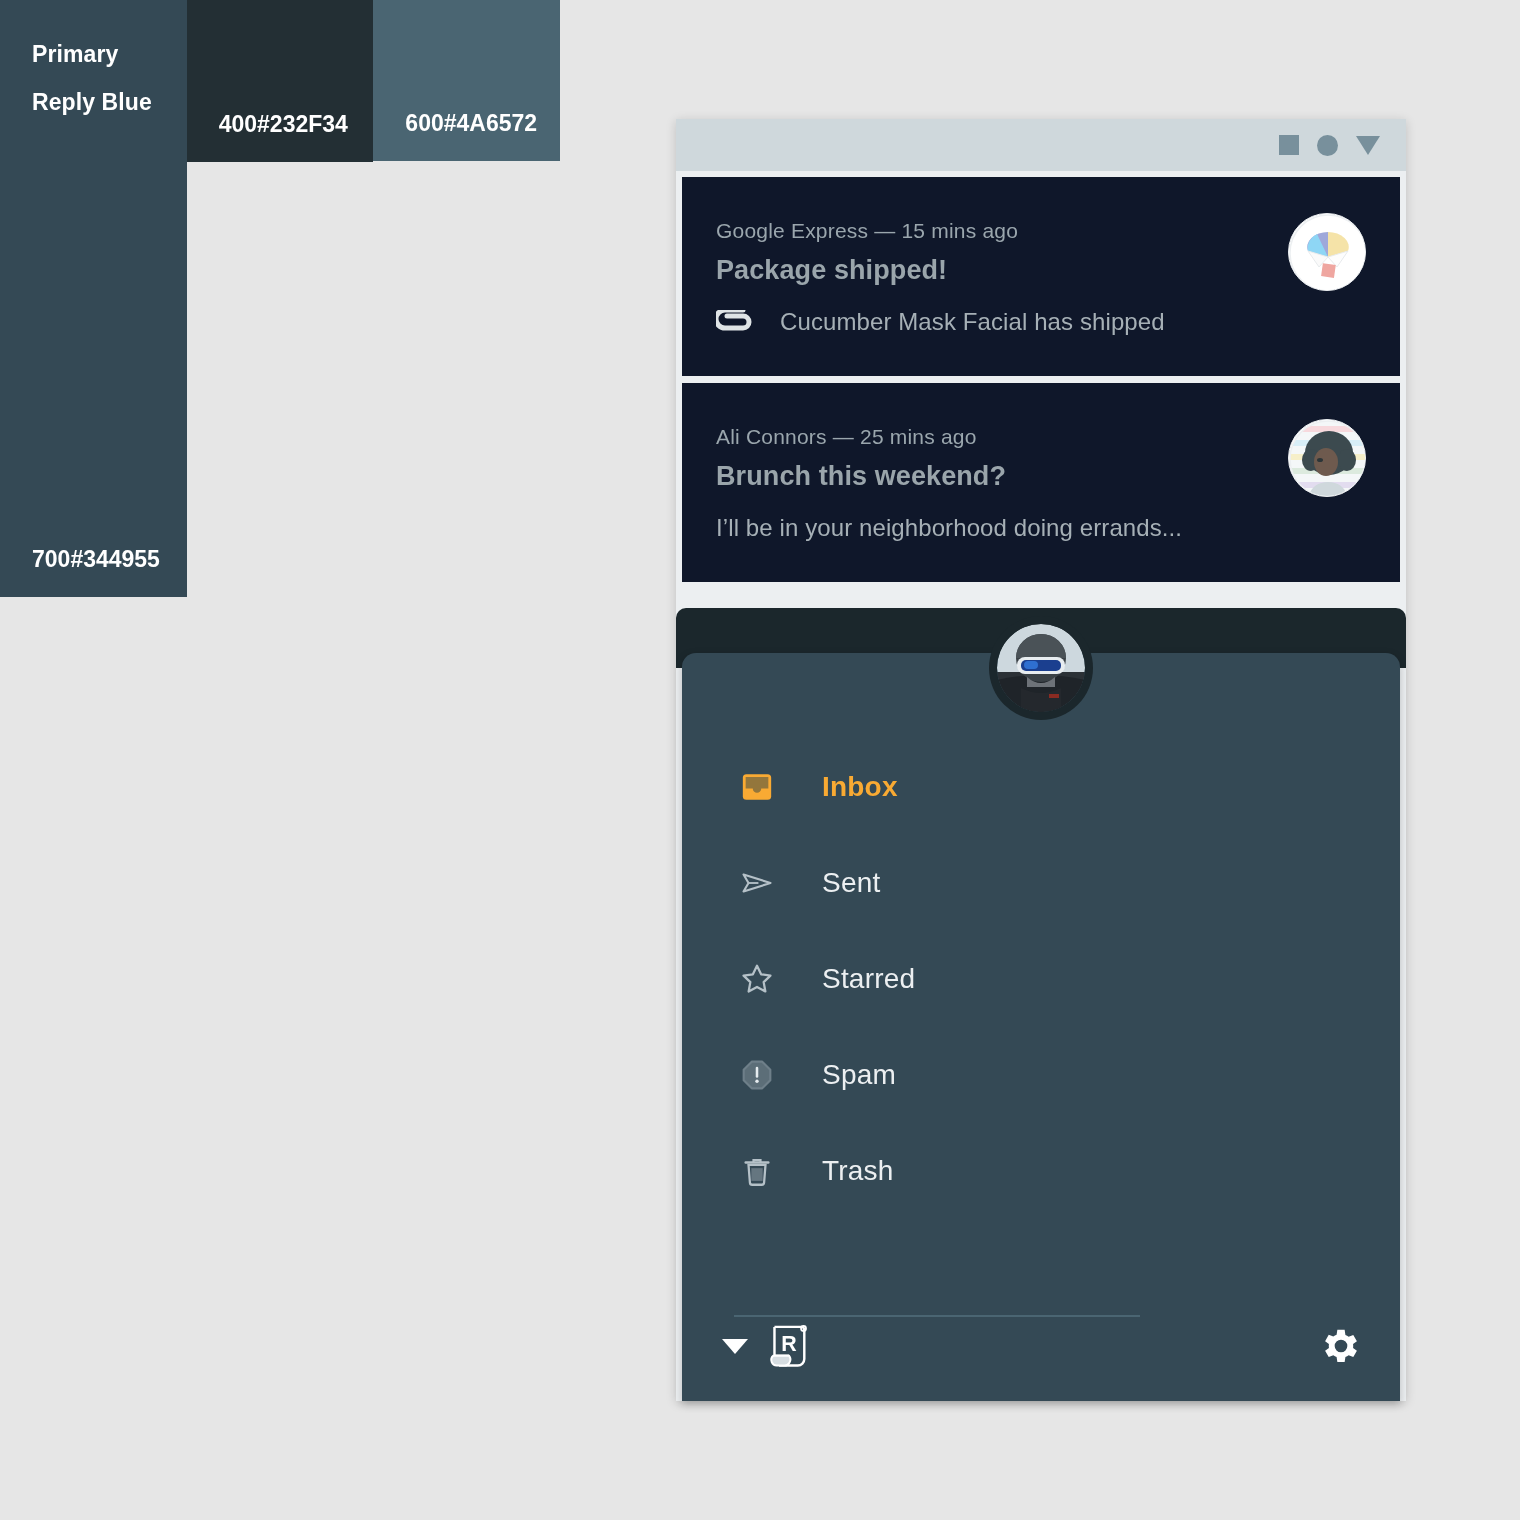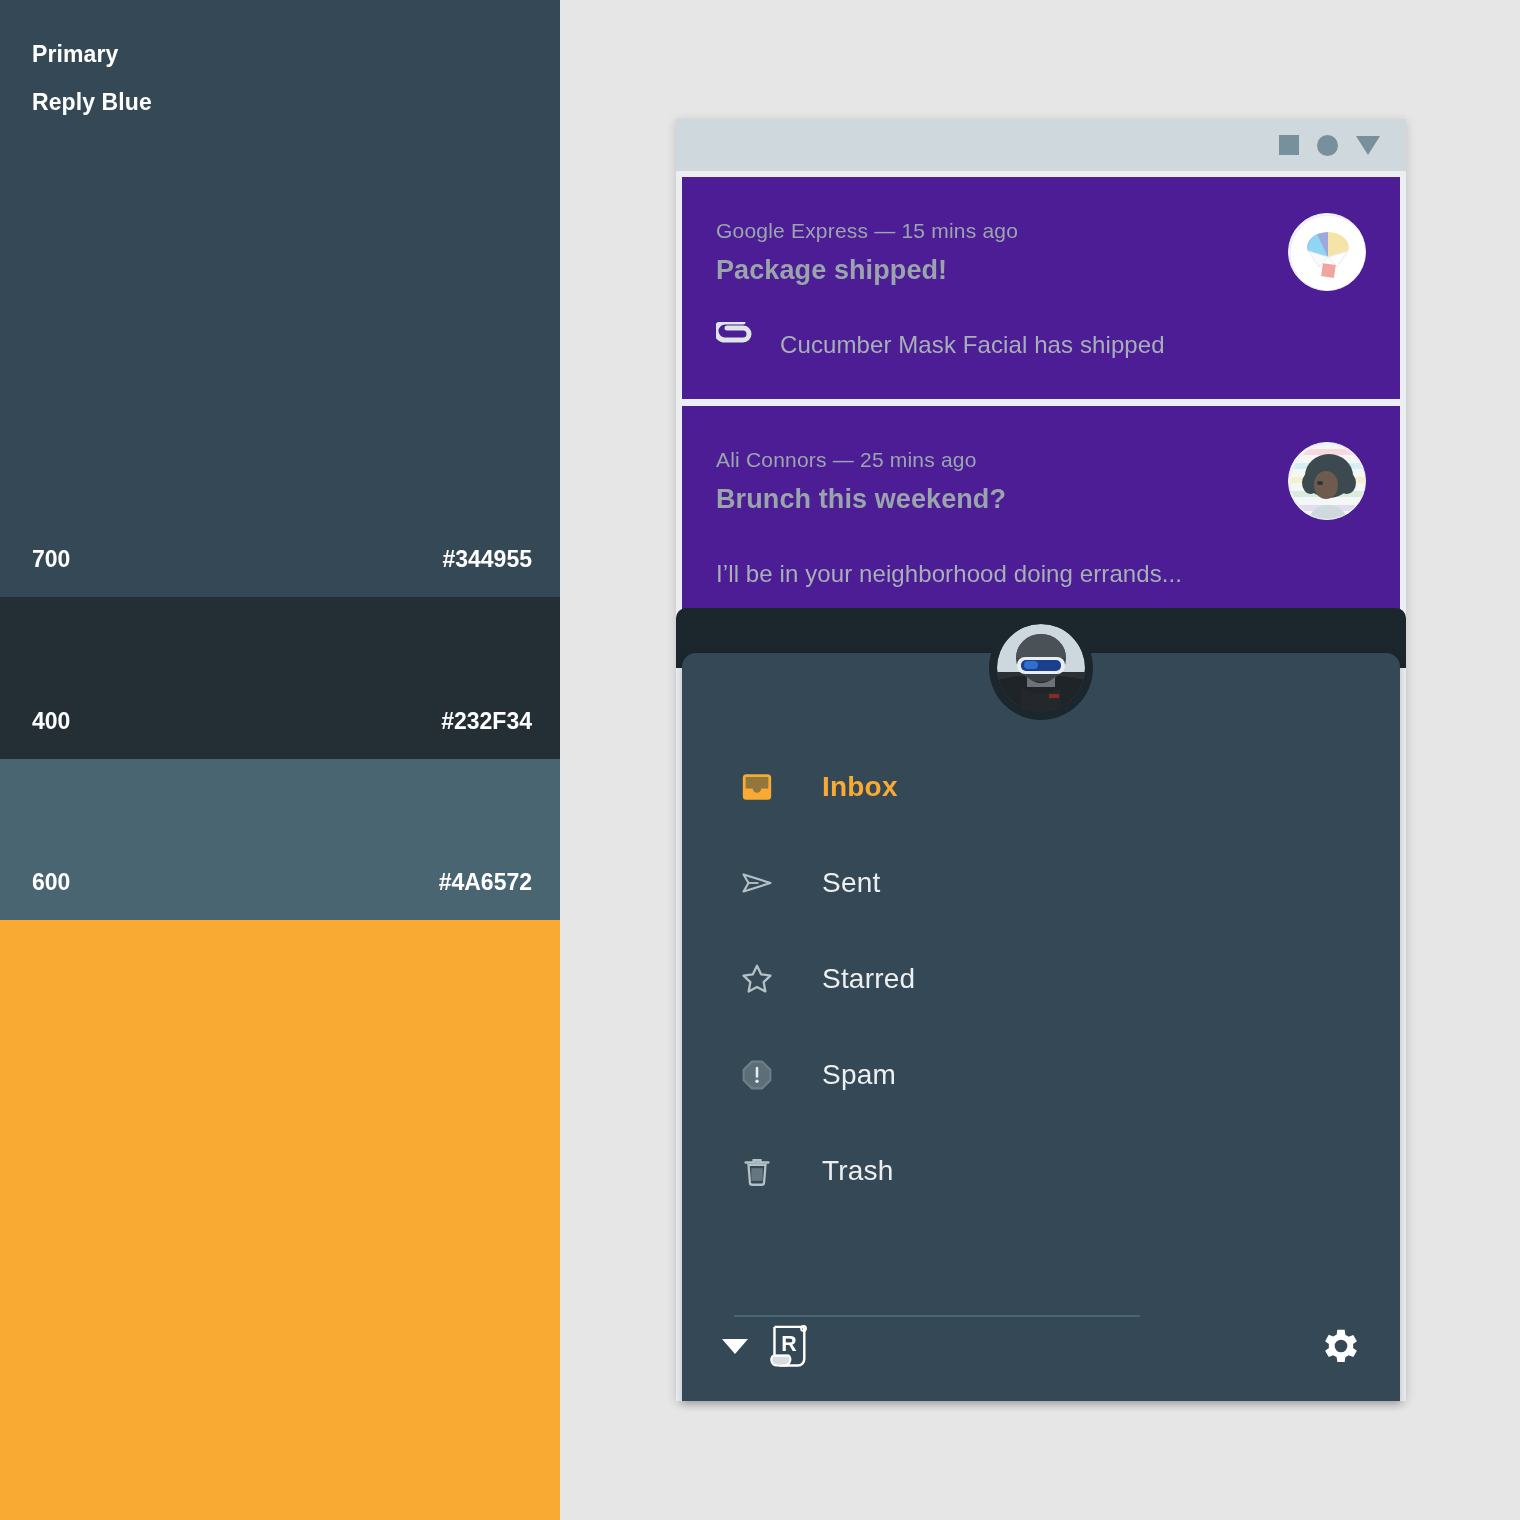--- a/index.html
+++ b/index.html
@@ -8,21 +8,21 @@
     font-family: "Liberation Sans", sans-serif;
     background: #e6e6e6;
     overflow: hidden;
   }
   .stage { position: relative; width: 1520px; height: 1520px; }
 
   
   .swatch-col {
     position: absolute; left: 0; top: 0;
     width: 560px; height: 1520px;
-    display: flex; flex-direction: column; border-radius: 11px;
+    display: flex; flex-direction: row; border-radius: 11px;
   }
   .swatch { position: relative; width: 100%; }
   .swatch-700 { height: 597px; background: #344955; color: #ffffff; }
   .swatch-800 { height: 162px; background: #232f34; color: #ffffff; }
   .swatch-600 { height: 161px; background: #4a6572; color: #ffffff; }
   .swatch-500 { flex: 1; background: #f9aa33; color: #000000; }
 
   .sw-head { position: absolute; left: 32px; top: 30px; }
   .sw-head .l1, .sw-head .l2 {
     font-size: 23px; font-weight: bold; line-height: 48px;
@@ -58,35 +58,35 @@
   .tb-tri {
     width: 0; height: 0;
     border-left: 12px solid transparent; border-right: 12px solid transparent;
     border-top: 19px solid #78909c;
   }
 
   
   .mail-list { padding: 6px 6px 0 6px; }
   .mail-item {
     position: relative;
-    background: #4c1d95;
+    background: #0f172a;
     padding: 42px 30px 40px 34px;
     margin-bottom: 7px;
   }
   .mail-meta {
     font-size: 21px; color: #9aa6ad; letter-spacing: .2px;
     margin-bottom: 12px;
   }
   .mail-subject {
     font-size: 27px; font-weight: bold; color: #9aa5ab;
     letter-spacing: .1px; margin-bottom: 22px;
   }
   .mail-snippet-row { display: flex; align-items: center; gap: 22px; }
   .mail-snippet {
-    font-size: 24px; color: #a6b0b6; letter-spacing: .1px; margin-top: 23px;
+    font-size: 24px; color: #a6b0b6; letter-spacing: .1px;
   }
   .clip-icon { width: 42px; flex: 0 0 42px; display: flex; align-items: center; }
   .avatar-mail {
     position: absolute; right: 34px; top: 36px;
     width: 78px; height: 78px; border-radius: 50%;
     overflow: hidden; background: #fff;
     border: 1px solid #eceff1;
   }
 
   

